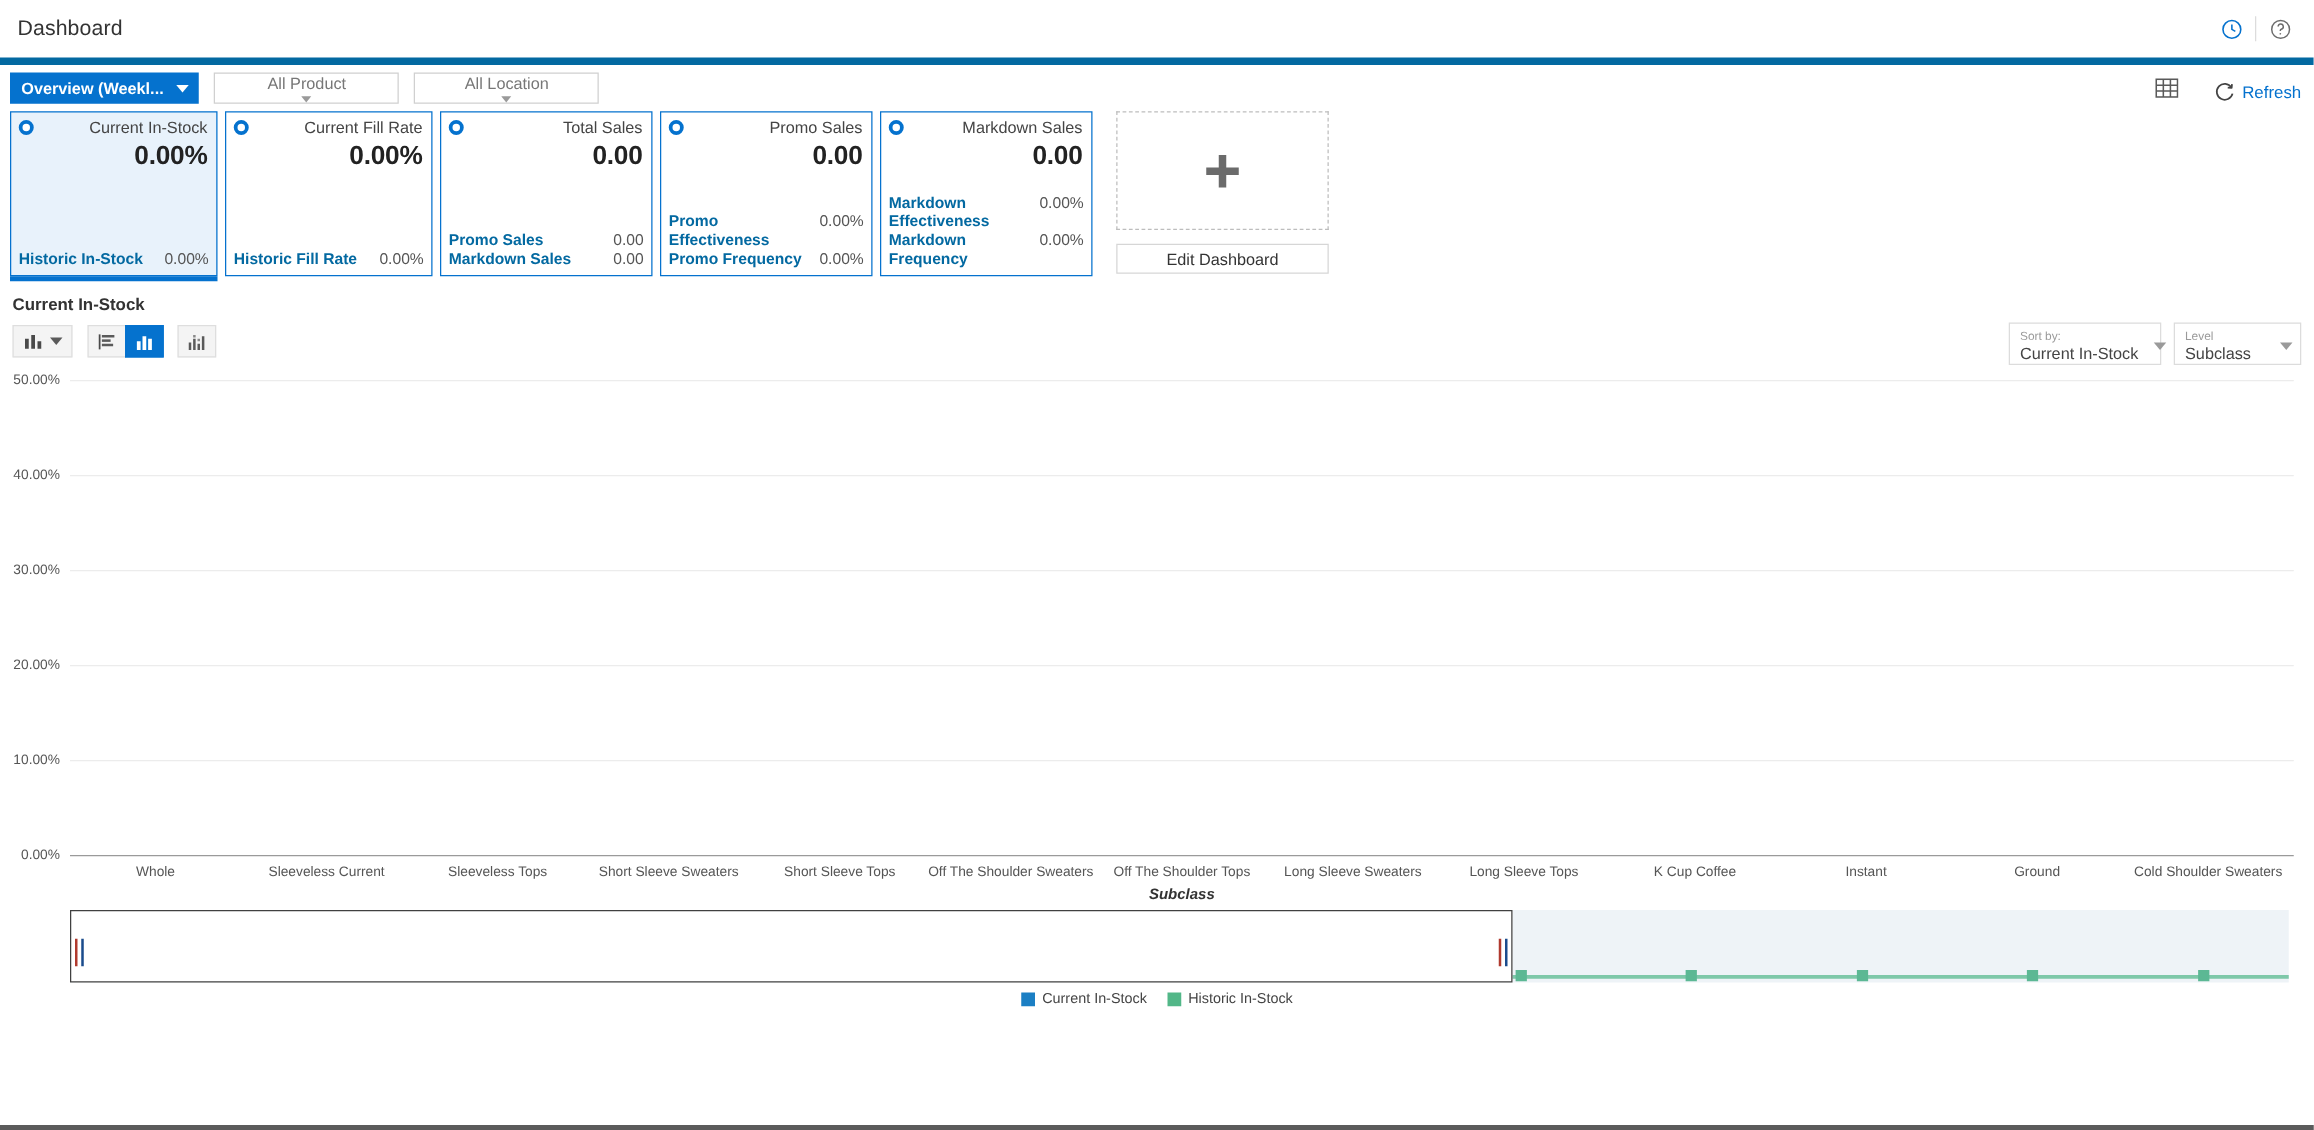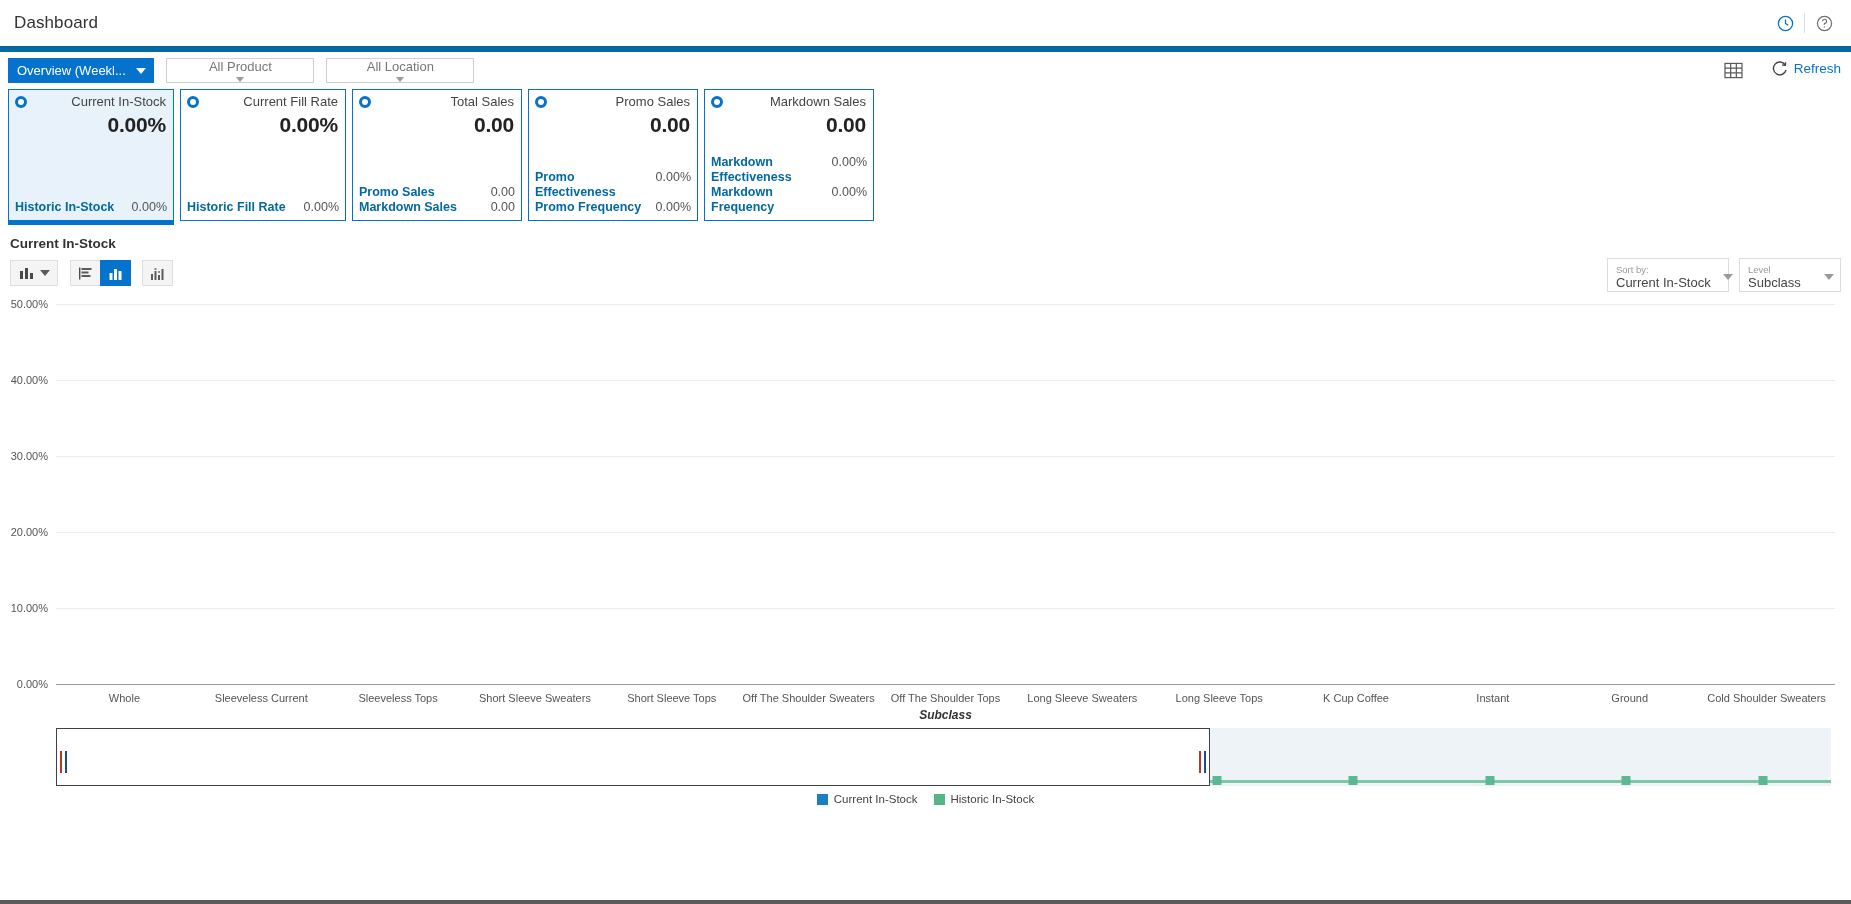--- a/index.html
+++ b/index.html
@@ -26,21 +26,21 @@
 
   
   .filterbar {
     height: 37px;
     display: flex; align-items: center;
     padding: 0 10px 0 8px;
     position: relative;
   }
   .btn-primary {
     background: #0572ce; color: #fff;
-    font-size: 13px; font-weight: normal;
+    font-size: 13px; font-weight: bold;
     height: 25px; min-width: 138px;
     display: flex; align-items: center; justify-content: space-between;
     padding: 0 8px 0 9px; border: none; cursor: pointer;
     white-space: nowrap;
   }
   .btn-primary .caret { margin-left: 10px; }
   .caret {
     width: 0; height: 0;
     border-left: 5px solid transparent;
     border-right: 5px solid transparent;
@@ -48,21 +48,21 @@
     display: inline-block;
   }
   .combo {
     height: 25px; min-width: 148px;
     border: 1px solid #d0d0d0; background: #fff;
     display: flex; align-items: center; justify-content: space-between;
     font-size: 13px; color: #777; padding: 0 7px 0 8px;
     margin-left: 12px; cursor: pointer; flex-direction: column;
   }
   .combo .caret { color: #9a9a9a; border-top-width: 5px; border-left-width: 4px; border-right-width: 4px;}
-  .filter-right { margin-left: auto; display: flex; align-items: flex-start; gap: 26px; }
+  .filter-right { margin-left: auto; display: flex; align-items: flex-end; gap: 26px; }
   .grid-icon-btn { width: 22px; height: 22px; display:flex; align-items:center; justify-content:center; cursor:pointer;}
   .refresh-btn { display: flex; align-items: center; gap: 6px; color: #0572ce; font-size: 13.5px; cursor: pointer; }
 
   
   .tiles {
     display: flex; align-items: flex-start;
     padding: 0 0 0 8px; gap: 6px;
     height: 140px;
   }
   .tile {
@@ -346,20 +346,28 @@
         <span class="lbl">Markdown Effectiveness</span>
         <span class="val">0.00%</span>
       </div>
       <div class="tile-row">
         <span class="lbl">Markdown Frequency</span>
         <span class="val">0.00%</span>
       </div>
     </div>
   </div>
 
+  <div class="add-wrap">
+    <div class="add-panel">
+      <span class="plus"></span>
+    </div>
+    <div class="edit-dash">
+      <span>Edit Dashboard</span>
+    </div>
+  </div>
 </div>
 
 <div class="chart-section">
 
   <div class="chart-heading">Current In-Stock</div>
 
   <div class="chart-toolbar">
     <div class="tb-btn wide">
       <svg width="16" height="14" viewBox="0 0 16 14">
         <rect x="1" y="5" width="3" height="8" fill="#4a4a4a"></rect>

